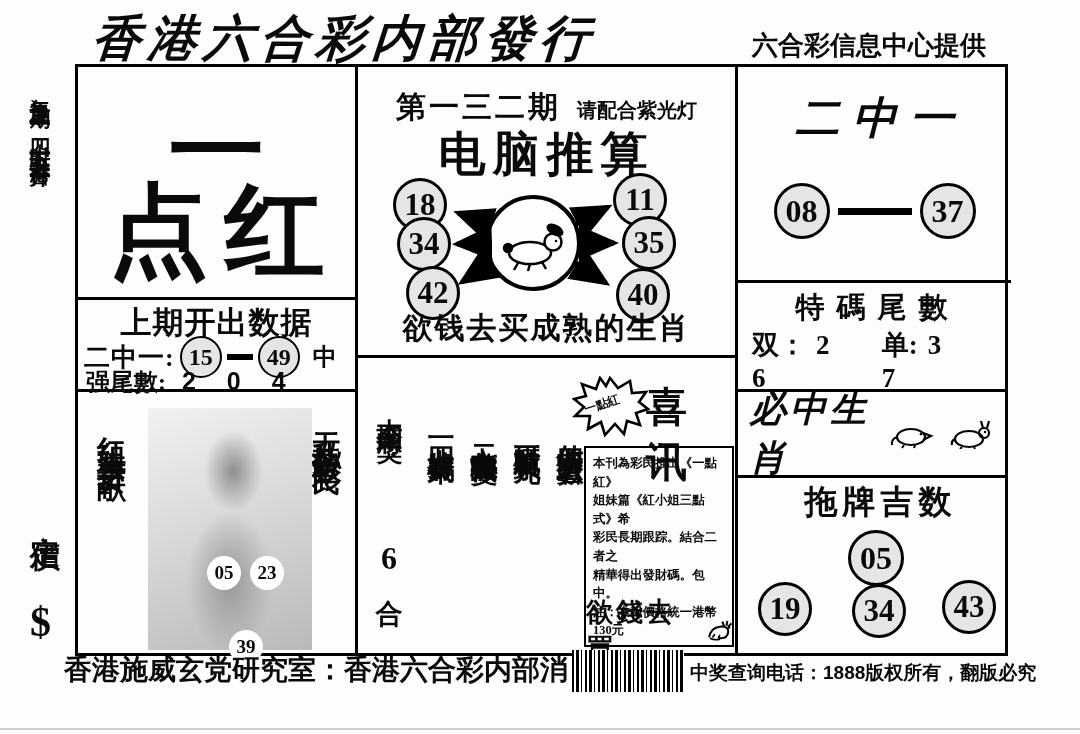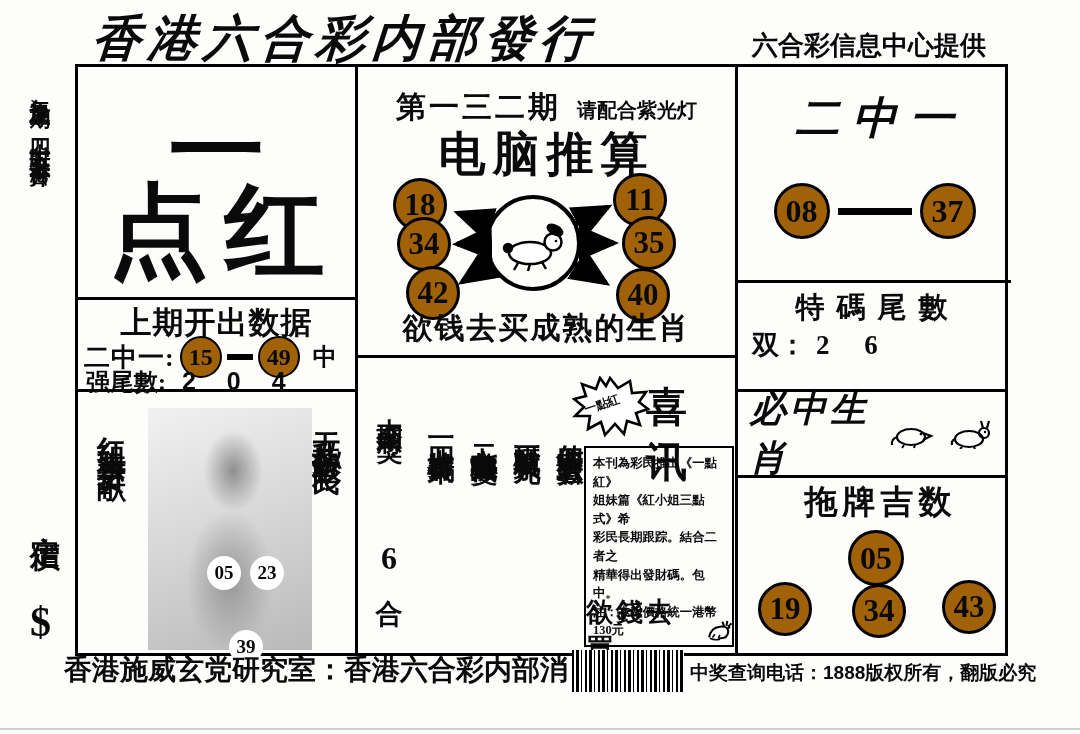--- a/index.html
+++ b/index.html
@@ -54,21 +54,21 @@
   .a2-row { left:6px; top:36px; display:flex; align-items:center; gap:5px; }
   .a2-label { font-size:26px; font-weight:bold; letter-spacing:1px; }
   .a2-hit { font-size:24px; font-weight:bold; margin-left:8px; }
   .a2-tail { left:8px; top:66px; display:flex; align-items:baseline; gap:16px; }
   .a2-taillabel { font-size:24px; font-weight:bold; }
   .a2-taildigits { font-size:25px; font-weight:bold; letter-spacing:12px;
     font-family:"Liberation Sans","DejaVu Sans",sans-serif; }
 
   
   .ncirc { display:flex; align-items:center; justify-content:center;
-    border:3px solid #000; border-radius:50%; font-weight:bold; background:#a16207;
+    border:3px solid #000; border-radius:50%; font-weight:bold; background:#e5e5e5;
     font-family:"Liberation Serif","DejaVu Serif",serif; }
   .nc-sm { width:42px; height:42px; font-size:24px; border-width:2px; }
   .nc-md { width:54px; height:54px; font-size:31px; }
   .nc-lg { width:56px; height:56px; font-size:32px; }
   .dash { background:#000; height:6px; width:26px; }
   .dash-long { background:#000; height:7px; width:74px; }
 
   
   .cap-left { left:14px; top:22px; writing-mode:vertical-rl; font-size:29px;
     font-weight:bold; letter-spacing:7px; }
@@ -271,20 +271,23 @@
         <span class="ncirc nc-lg">37</span>
       </div>
     </div>
 
     <div class="cell c2 bb">
       <div class="abs c2-title">特碼尾數</div>
       <div class="abs c2-row">
         <span>
           <span>双：</span><span class="c2-digits">2 6</span>
         </span>
+        <span>
+          <span>单:</span><span class="c2-digits">3 7</span>
+        </span>
       </div>
     </div>
 
     <div class="cell c3 bb">
       <div class="abs c3-flex">
         <span class="c3-title">必中生肖</span>
         <span class="c3-icons">
           <svg width="46" height="30" viewBox="0 0 46 30">
             <ellipse cx="22" cy="18" rx="14" ry="8" fill="none" stroke="#000" stroke-width="2.2"></ellipse>
             <path d="M34,14 l8,3 l-8,4 M8,18 q-6,2 -5,8" fill="none" stroke="#000" stroke-width="2.2"></path>

